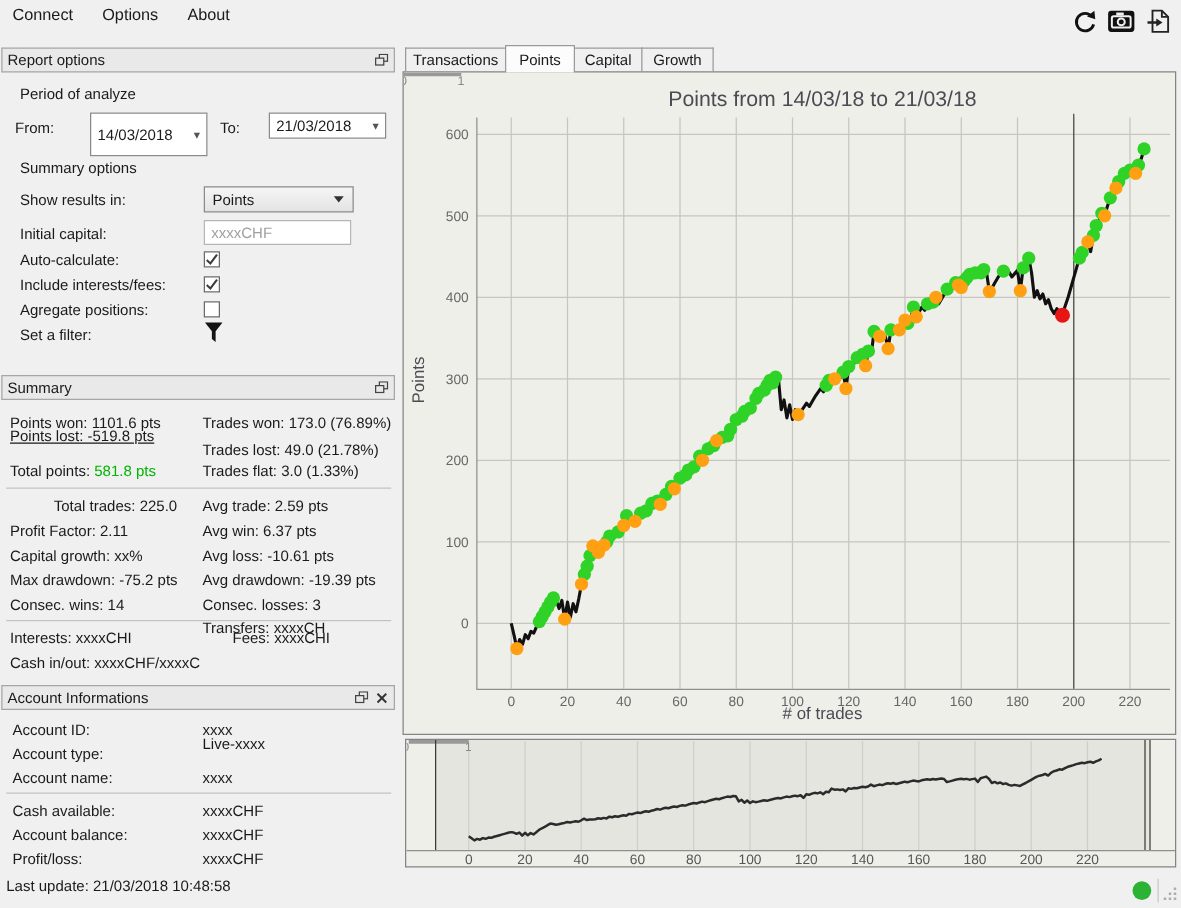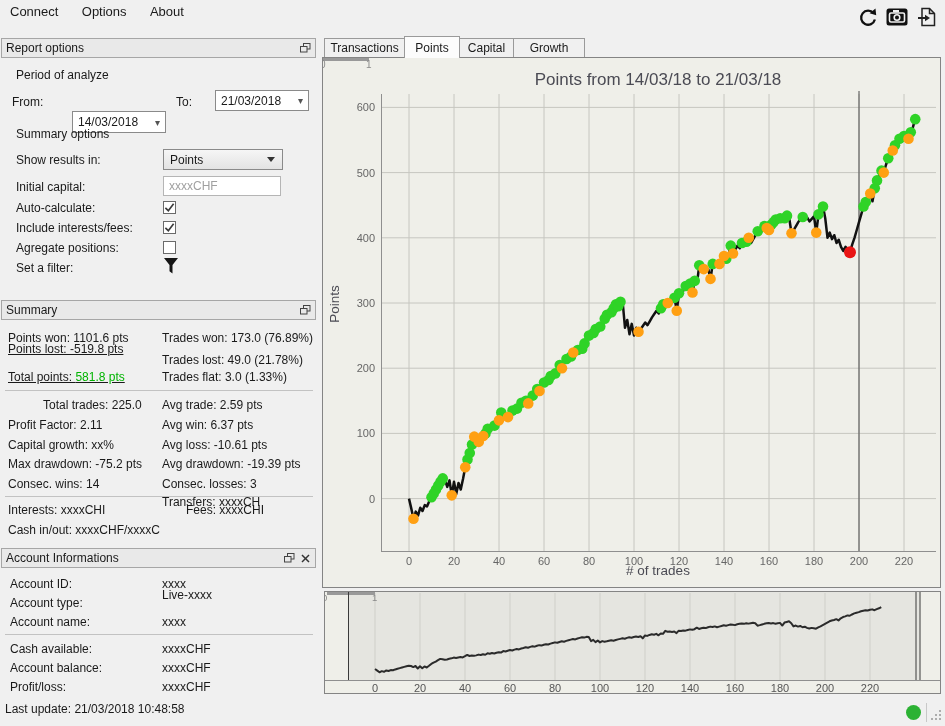--- a/index.html
+++ b/index.html
@@ -90,21 +90,21 @@
     <svg width="11" height="10" viewBox="0 0 11 10">
       <rect x="3.5" y="0.5" width="6.5" height="5.5" fill="#e9e9e9" stroke="#444"></rect>
       <rect x="0.5" y="3.5" width="6.5" height="5.5" fill="#e9e9e9" stroke="#444"></rect>
     </svg>
   </span>
 </div>
 
 <div class="abs" style="left:16px;top:68px;">Period of analyze</div>
 
 <div class="abs" style="left:12px;top:95px;">From:</div>
-<div class="abs combo" style="left:72px;top:90px;width:94px;height:22px;margin-top:21px;">
+<div class="abs combo" style="left:72px;top:90px;width:94px;height:35px;">
   <span>14/03/2018</span>
   <span class="sp"></span>
     <span class="chev">▾</span>
 </div>
 <div class="abs" style="left:176px;top:95px;">To:</div>
 <div class="abs combo" style="left:215px;top:90px;width:94px;height:21px;">
   <span>21/03/2018</span>
   <span class="sp"></span>
     <span class="chev">▾</span>
 </div>
@@ -151,21 +151,21 @@
       <rect x="3.5" y="0.5" width="6.5" height="5.5" fill="#e9e9e9" stroke="#444"></rect>
       <rect x="0.5" y="3.5" width="6.5" height="5.5" fill="#e9e9e9" stroke="#444"></rect>
     </svg>
   </span>
 </div>
 <div class="two-col">
   <span class="lft" style="top:331px;">Points won: 1101.6 pts</span>
   <span class="rgt" style="top:331px;">Trades won: 173.0 (76.89%)</span>
   <span class="lft" style="top:342px;text-decoration:underline;">Points lost: -519.8 pts</span>
   <span class="rgt" style="top:353px;">Trades lost: 49.0 (21.78%)</span>
-  <span class="lft" style="top:370px;text-decoration:underline;"><span>Total points: </span><span class="green-val">581.8 pts</span></span>
+  <span class="lft" style="top:370px;"><span>Total points: </span><span class="green-val">581.8 pts</span></span>
   <span class="rgt" style="top:370px;">Trades flat: 3.0 (1.33%)</span>
 </div>
 <div class="abs sep" style="top:390px;"></div>
 <div class="two-col">
   <span class="lft" style="top:398px;margin-left:35px;">Total trades: 225.0</span>
   <span class="rgt" style="top:398px;">Avg trade: 2.59 pts</span>
   <span class="lft" style="top:418px;">Profit Factor: 2.11</span>
   <span class="rgt" style="top:418px;">Avg win: 6.37 pts</span>
   <span class="lft" style="top:438px;">Capital growth: xx%</span>
   <span class="rgt" style="top:438px;">Avg loss: -10.61 pts</span>
@@ -208,21 +208,21 @@
 <span class="abs acc-lbl" style="top:642px;">Cash available:</span>
 <span class="abs acc-val" style="top:642px;">xxxxCHF</span>
 <span class="abs acc-lbl" style="top:661px;">Account balance:</span>
 <span class="abs acc-val" style="top:661px;">xxxxCHF</span>
 <span class="abs acc-lbl" style="top:680px;">Profit/loss:</span>
 <span class="abs acc-val" style="top:680px;">xxxxCHF</span>
 
 <div class="abs tab" style="left:324px;width:81px;">Transactions</div>
 <div class="abs tab active" style="left:404px;width:56px;">Points</div>
 <div class="abs tab" style="left:459px;width:55px;">Capital</div>
-<div class="abs tab" style="left:513px;width:72px;">Growth</div>
+<div class="abs tab" style="left:513px;width:58px;">Growth</div>
 
 <div class="abs" id="chart-panel">
   <svg id="mainsvg" width="617" height="529">
       <rect x="0" y="0" width="46" height="3" fill="#999"></rect>
       <text x="-3" y="10" fill="#8a8a8a" font-size="10">0</text>
       <text x="43" y="10" fill="#8a8a8a" font-size="10">1</text>
       <line x1="58" x2="613" y1="440.6" y2="440.6" stroke="#c6c6c0"></line>
       <text x="52" y="444.6" text-anchor="end" fill="#666" font-size="11">0</text>
       <line x1="58" x2="613" y1="375.40000000000003" y2="375.40000000000003" stroke="#c6c6c0"></line>
       <text x="52" y="379.40000000000003" text-anchor="end" fill="#666" font-size="11">100</text>

